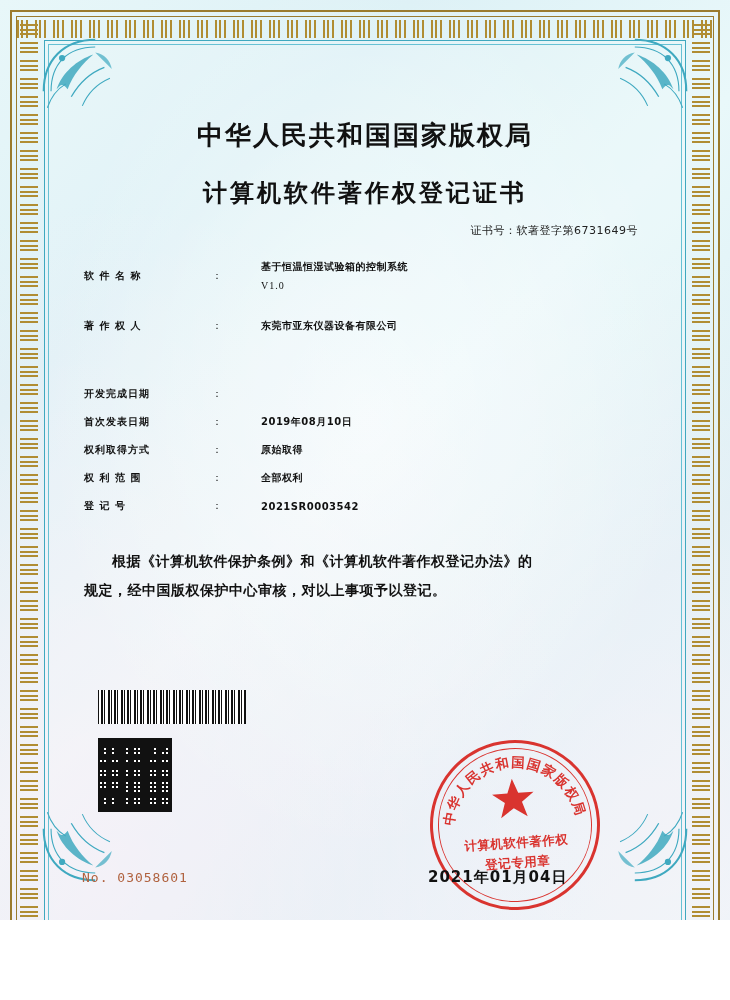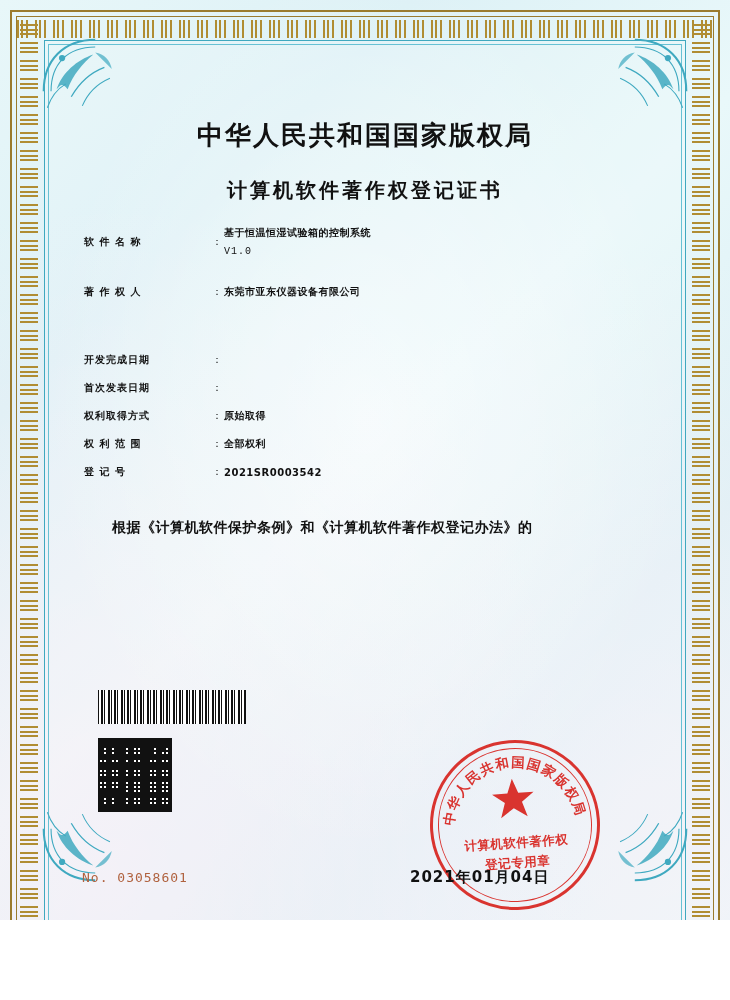--- a/index.html
+++ b/index.html
@@ -132,21 +132,21 @@
     font-family: "DejaVu Serif", "Liberation Serif", serif;
     font-size: 26px;
     font-weight: bold;
     letter-spacing: 2px;
     color: #111;
   }
   .doc-title {
     margin-top: 24px;
     text-align: center;
     font-family: "DejaVu Serif", "Liberation Serif", serif;
-    font-size: 20px;
+    font-size: 24px;
     font-weight: bold;
     letter-spacing: 3px;
     color: #111;
   }
   .cert-no {
     margin-top: 14px;
     text-align: right;
     padding-right: 8px;
     font-size: 11px;
     color: #222;
@@ -170,25 +170,26 @@
   }
   .field-colon {
     width: 12px;
     flex: 0 0 12px;
     text-align: left;
   }
   .field-value {
     flex: 1 1 auto;
     font-weight: bold;
     letter-spacing: 0.5px;
+    margin-left: 37px;
   }
   .field-value .ver {
     display: block;
     margin-top: 6px;
-    font-family: Liberation Mono, monospace;
+    font-family: Liberation Serif, serif;
     font-weight: normal;
     letter-spacing: 1px;
   }
 
   .gap-sm { height: 14px; }
   .gap-md { height: 40px; }
 
   .statement {
     margin-top: 34px;
     font-size: 14px;
@@ -307,21 +308,21 @@
     position: absolute;
     left: 82px;
     top: 870px;
     font-family: "DejaVu Sans Mono", "Liberation Mono", monospace;
     font-size: 13px;
     color: #b0623f;
     letter-spacing: 1px;
   }
   .footer-date {
     position: absolute;
-    left: 410px;
+    left: 428px;
     top: 868px;
     font-size: 15px;
     font-weight: bold;
     color: #111;
     letter-spacing: 1px;
   }
 </style>
 </head>
 <body>
 
@@ -387,20 +388,23 @@
       <path d="M60 18 C70 20 76 26 78 36 C72 30 66 24 60 18 Z" fill="currentColor" stroke="none" opacity="0.7"></path>
       <path d="M8 78 C12 66 18 58 28 52" stroke-width="1.1"></path>
     </svg>
   </div>
 
   <div class="content">
 
     <div class="org-title">中华人民共和国国家版权局</div>
     <div class="doc-title">计算机软件著作权登记证书</div>
 
+    <div class="cert-no">
+      <span>证书号：</span><span>软著登字第6731649号</span>
+    </div>
 
     <div class="field-block">
 
       <div class="field-row">
         <div class="field-label">软 件 名 称</div>
         <div class="field-colon">：</div>
         <div class="field-value">
           <span>基于恒温恒湿试验箱的控制系统</span>
           <span class="ver">V1.0</span>
         </div>
@@ -417,20 +421,21 @@
       <div class="gap-md"></div>
 
       <div class="field-row">
         <div class="field-label">开发完成日期</div>
         <div class="field-colon">：</div>
       </div>
 
       <div class="field-row">
         <div class="field-label">首次发表日期</div>
         <div class="field-colon">：</div>
+        <div class="field-value">2019年08月10日</div>
       </div>
 
       <div class="field-row">
         <div class="field-label">权利取得方式</div>
         <div class="field-colon">：</div>
         <div class="field-value">原始取得</div>
       </div>
 
       <div class="field-row">
         <div class="field-label">权 利 范 围</div>
@@ -441,20 +446,21 @@
       <div class="field-row">
         <div class="field-label">登 记 号</div>
         <div class="field-colon">：</div>
         <div class="field-value">2021SR0003542</div>
       </div>
 
     </div>
 
     <div class="statement">
       <span class="indent">根据《计算机软件保护条例》和《计算机软件著作权登记办法》的</span>
+      <span>规定，经中国版权保护中心审核，对以上事项予以登记。</span>
     </div>
 
   </div>
 
   <div class="barcode-wrap">
     <div class="barcode"></div>
     <div class="qr"></div>
   </div>
 
   <div class="seal">

